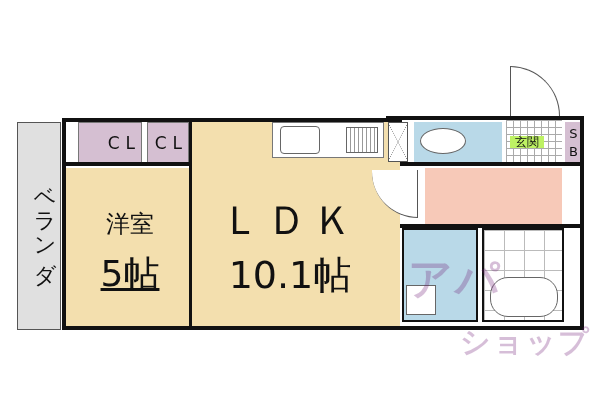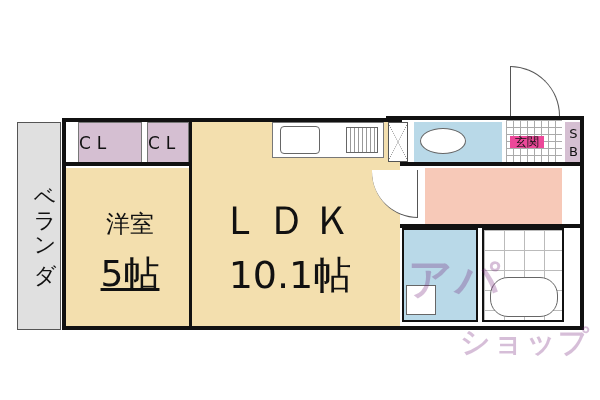--- a/index.html
+++ b/index.html
@@ -1,20 +1,20 @@
 <!DOCTYPE html>
 <html><head>
 <meta charset="utf-8">
 <style>
   html,body{margin:0;padding:0;background:#fff;}
   body{width:600px;height:400px;position:relative;overflow:hidden;font-family:"DejaVu Sans",sans-serif;}
   .abs{position:absolute;box-sizing:border-box;}
   .wall{position:absolute;background:#111;}
   .lbl{position:absolute;color:#111;text-align:center;line-height:1;}
-  .cl{position:absolute;background:#d5bfd2;border:1px solid #777;box-sizing:border-box;display:flex;align-items:center;justify-content:flex-start;font-size:17px;letter-spacing:6px;color:#111;}
+  .cl{position:absolute;background:#d5bfd2;border:1px solid #777;box-sizing:border-box;display:flex;align-items:center;justify-content:flex-end;font-size:17px;letter-spacing:6px;color:#111;}
   .wm{position:absolute;color:#701a75;opacity:.28;font-weight:bold;font-size:44px;letter-spacing:2px;}
 </style>
 </head>
 <body>
 
 <div class="abs" style="left:17px;top:122px;width:44px;height:208px;background:#e0e0e0;border:1px solid #555;"></div>
 <div class="lbl" style="left:22px;top:172px;width:34px;font-size:22px;writing-mode:vertical-rl;">ベランダ</div>
 
 <div class="abs" style="left:64px;top:168px;width:128px;height:160px;background:#f3dfae;"></div>
 <div class="abs" style="left:192px;top:122px;width:208px;height:206px;background:#f3dfae;"></div>
@@ -27,21 +27,21 @@
     <span>CL</span>
   </div>
 <div class="cl" style="left:147px;top:122px;width:42px;height:42px;">
     <span>CL</span>
   </div>
 
 <div class="abs" style="left:388px;top:122px;width:20px;height:40px;background:#fff;border:1px solid #555;background-image:linear-gradient(63deg,transparent 49%,#666 50%,transparent 51%),linear-gradient(-63deg,transparent 49%,#666 50%,transparent 51%);"></div>
 <div class="abs" style="left:414px;top:122px;width:88px;height:40px;background:#b9d9e8;"></div>
 <div class="abs" style="left:420px;top:128px;width:46px;height:26px;border:1px solid #666;border-radius:50%;background:#fff;"></div>
 <div class="abs" style="left:506px;top:120px;width:56px;height:44px;background:#fff;background-image:linear-gradient(#aaa 1px,transparent 1px),linear-gradient(90deg,#aaa 1px,transparent 1px);background-size:7px 7px;"></div>
-<div class="lbl" style="left:510px;top:136px;width:34px;font-size:12px;background:#ec4899;">玄関</div>
+<div class="lbl" style="left:510px;top:136px;width:34px;font-size:12px;background:#bef264;">玄関</div>
 <div class="abs" style="left:565px;top:122px;width:17px;height:40px;background:#d5bfd2;"></div>
 <div class="lbl" style="left:565px;top:127px;width:17px;font-size:13px;">S</div>
 <div class="lbl" style="left:565px;top:145px;width:17px;font-size:13px;">B</div>
 <div class="abs" style="left:510px;top:66px;width:50px;height:54px;border-top:1px solid #555;border-right:1px solid #555;border-top-right-radius:50px;border-left:1px solid #555;"></div>
 
 <div class="abs" style="left:425px;top:168px;width:137px;height:56px;background:#f7c9b8;"></div>
 <div class="abs" style="left:372px;top:170px;width:46px;height:48px;border:1px solid #555;border-left:none;border-top:none;border-bottom-left-radius:46px;background:#fff;"></div>
 
 <div class="abs" style="left:402px;top:228px;width:76px;height:94px;background:#b9d9e8;border:2px solid #111;"></div>
 <div class="abs" style="left:406px;top:285px;width:30px;height:30px;background:#fff;border:1px solid #666;"></div>

